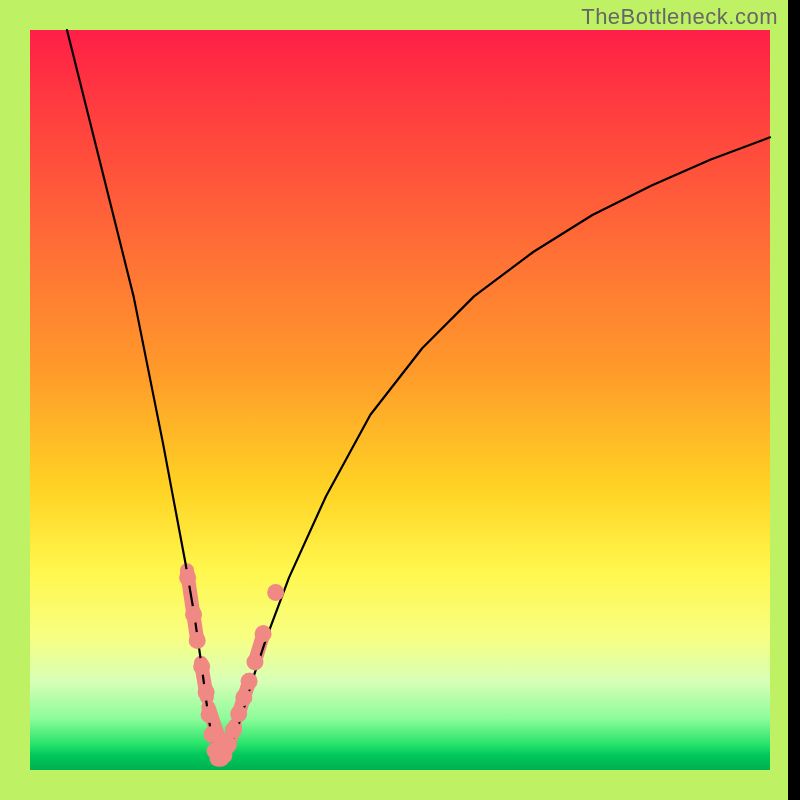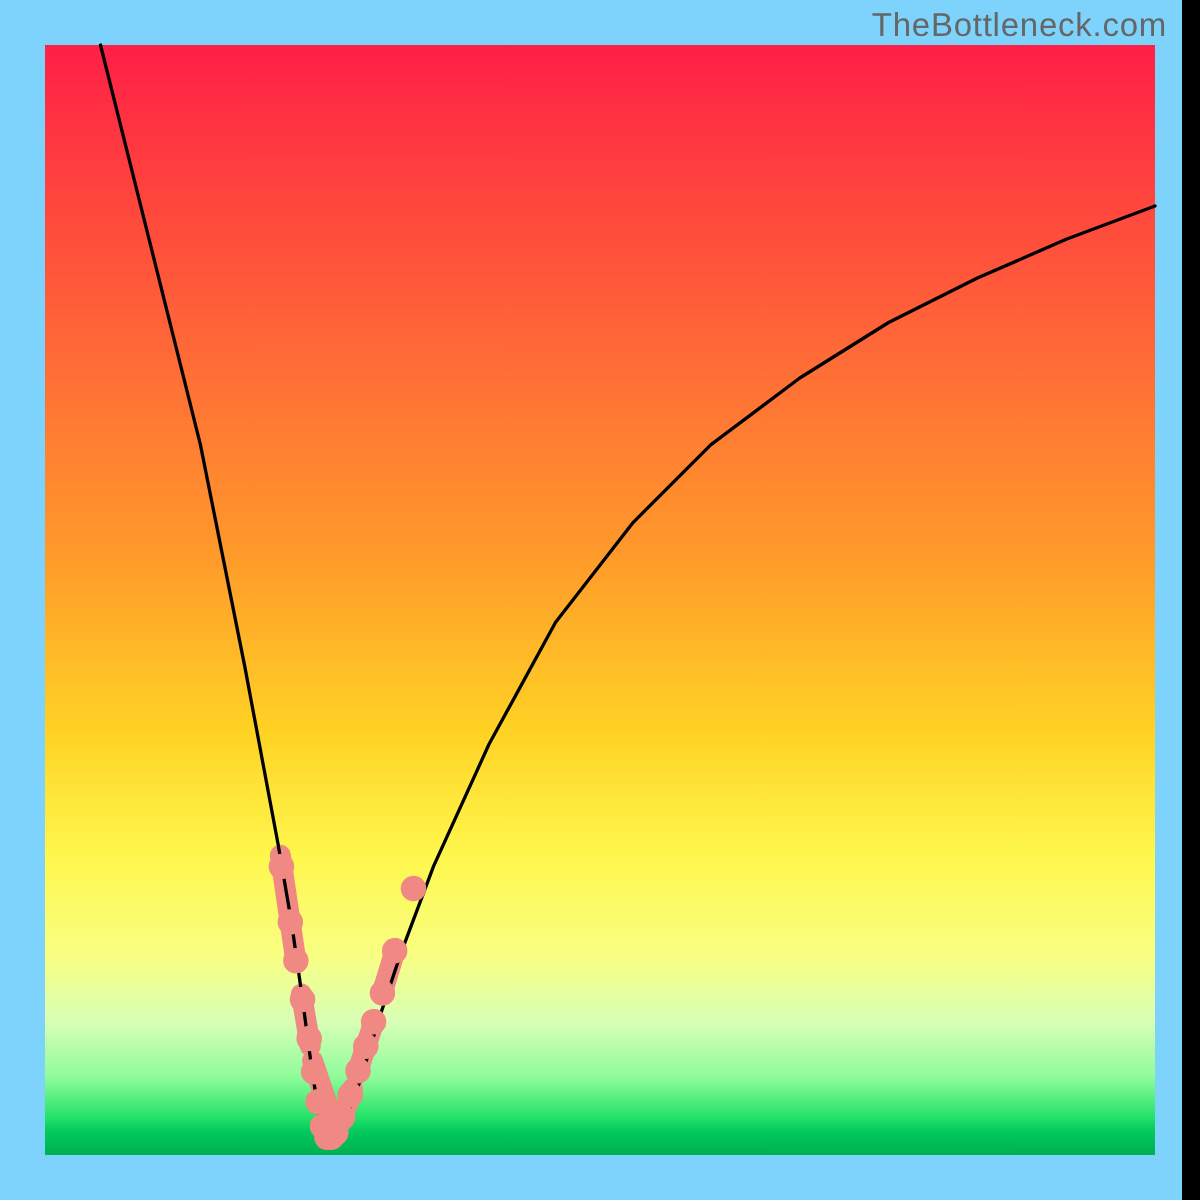--- a/index.html
+++ b/index.html
@@ -8,21 +8,21 @@
     width: 800px;
     height: 800px;
     background: #000;
     overflow: hidden;
     font-family: Arial, Helvetica, sans-serif;
   }
   .outer {
     position: relative;
     width: 788px;
     height: 800px;
-    background: #7dd3fc;
+    background: #bef264;
   }
   .plot {
     position: absolute;
     left: 30px;
     top: 30px;
     width: 740px;
     height: 740px;
     
     background: linear-gradient(to bottom,
       #ff1f47 0%,

